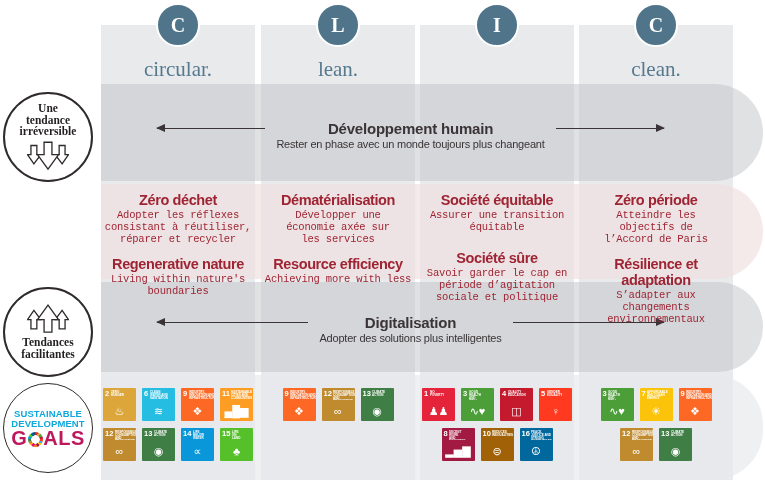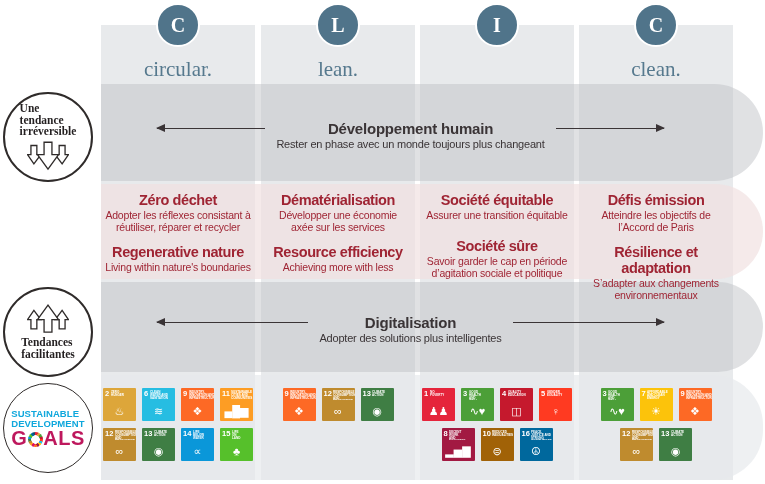--- a/index.html
+++ b/index.html
@@ -26,21 +26,21 @@
   
   .hcircle { position:absolute; top:3px; width:44px; height:44px; border-radius:50%; background:#50748a;
              border:2.5px solid #fff; z-index:2; display:flex; align-items:center; justify-content:center;
              font-family:"Liberation Serif", serif; font-weight:bold; font-size:20px; color:#fff; }
   .hlabel { position:absolute; top:57px; width:154px; text-align:center; z-index:2;
             font-family:"Liberation Serif", serif; font-size:21px; color:#56798e; }
 
   
   .lcircle { position:absolute; left:3px; width:90px; height:90px; border-radius:50%; background:#fff;
              z-index:3; display:flex; flex-direction:column; align-items:center; justify-content:center;
-             text-align:left; border:2px solid #2f2b2a; }
+             text-align:center; border:2px solid #2f2b2a; }
   .lcircle.redb { border-color:#9d2438; }
   .lc-text { font-family:"Liberation Serif", serif; font-weight:bold; font-size:11.5px; line-height:11.5px;
              color:#231f20; white-space:pre-line; }
   .lc-text.red { color:#9d2438; font-size:11px; line-height:11px; }
   .merge-arrow { width:42px; height:30px; margin-top:3px; }
   .globe { width:36px; height:36px; margin-bottom:1px; }
 
   
   .sdglogo { line-height:10px; }
   .sdglogo .l1 { font-size:9.5px; font-weight:bold; color:#0fa7dc; letter-spacing:0.1px; line-height:10px; }
@@ -48,21 +48,21 @@
   .wheel { display:inline-block; width:15px; height:15px; border-radius:50%; vertical-align:-1.5px; margin:0 0.5px;
            background:radial-gradient(circle at center, #fff 0 4px, rgba(255,255,255,0) 4.5px),
            conic-gradient(#E5243B 0 21deg,#DDA63A 0 42deg,#4C9F38 0 64deg,#C5192D 0 85deg,#FF3A21 0 106deg,
            #26BDE2 0 127deg,#FCC30B 0 148deg,#A21942 0 169deg,#FD6925 0 190deg,#DD1367 0 212deg,#FD9D24 0 233deg,
            #BF8B2E 0 254deg,#3F7E44 0 275deg,#0A97D9 0 296deg,#56C02B 0 318deg,#00689D 0 339deg,#19486A 0 360deg); }
 
   
   .chal { position:absolute; top:192px; width:154px; text-align:center; z-index:2; }
   .chal-item { margin-bottom:11px; }
   .ct { font-size:14.5px; font-weight:bold; color:#9f2433; letter-spacing:-0.4px; }
-  .cd { font-size:10.5px; line-height:12px; color:#9f2433; letter-spacing:-0.2px; max-width:148px; margin:1px auto 0; }
+  .cd { font-size:10.5px; line-height:12px; color:#9f2433; letter-spacing:-0.2px; max-width:148px; margin:1px auto 0;font-family:Liberation Mono, monospace; }
 
   
   .sdg-col { position:absolute; top:388px; width:154px; z-index:2; }
   .sdg-row { display:flex; justify-content:center; gap:6px; margin-bottom:7px; }
   .sdg { position:relative; width:33px; height:33px; border-radius:1px; color:#fff; overflow:hidden; }
   .sdg-head { display:flex; gap:1.5px; padding:2px 1px 0 2px; height:12px; overflow:hidden; }
   .sdg-num { font-size:7.5px; font-weight:bold; line-height:7px; }
   .sdg-name { font-size:6px; font-weight:bold; line-height:6px; transform:scale(0.5); transform-origin:0 0; width:200%; text-transform:uppercase; }
   .sdg-glyph { position:absolute; left:0; right:0; bottom:0; height:20px; display:flex; align-items:center; justify-content:center; font-size:11px; line-height:11px; }
 </style>
@@ -181,21 +181,21 @@
       <div class="cd">Assurer une transition équitable</div>
     </div>
     <div class="chal-item">
       <div class="ct">Société sûre</div>
       <div class="cd">Savoir garder le cap en période d’agitation sociale et politique</div>
     </div>
   </div>
 
   <div class="chal" style="left:579px">
     <div class="chal-item">
-      <div class="ct">Défis émission</div>
+      <div class="ct">Zéro période</div>
       <div class="cd" style="max-width:120px">Atteindre les objectifs de l’Accord de Paris</div>
     </div>
     <div class="chal-item">
       <div class="ct">Résilience et adaptation</div>
       <div class="cd" style="max-width:130px">S’adapter aux changements environnementaux</div>
     </div>
   </div>
 
   <div class="sdg-col" style="left:101px">
       <div class="sdg-row">

